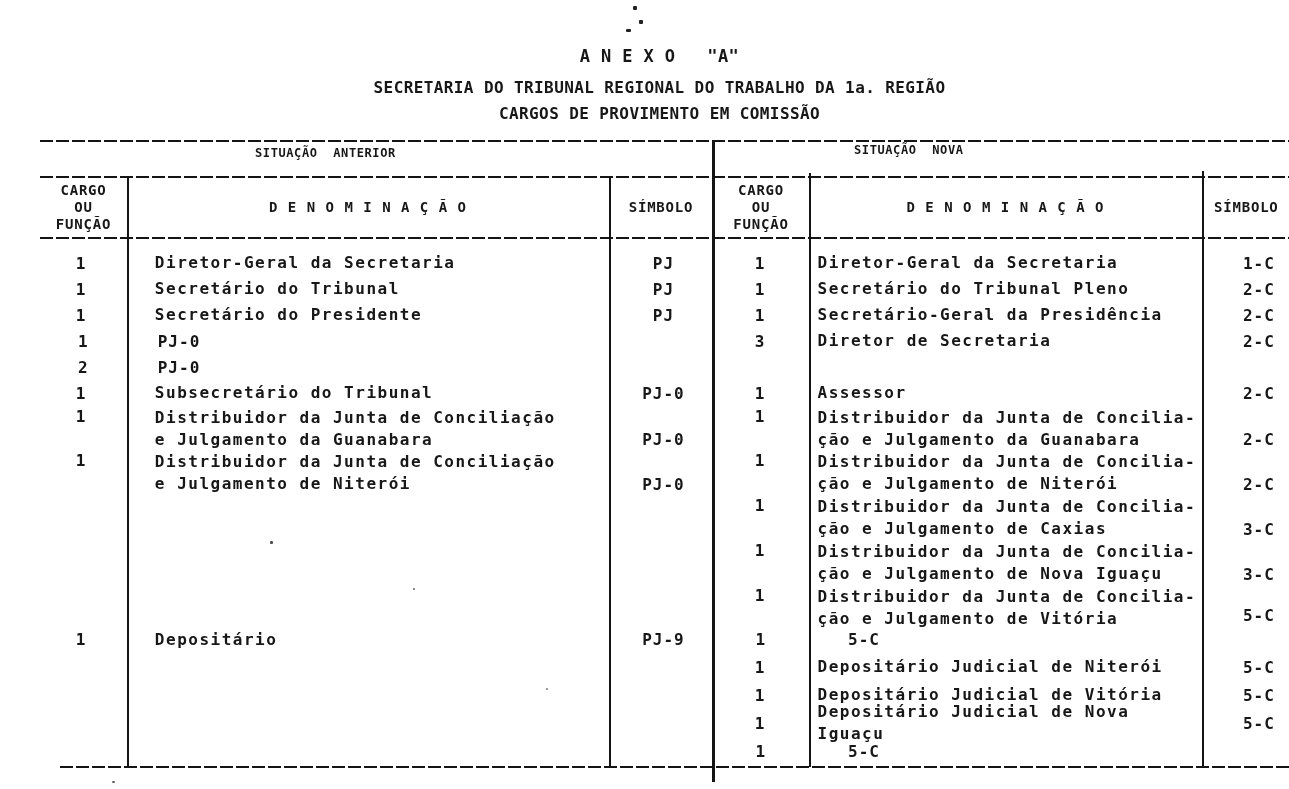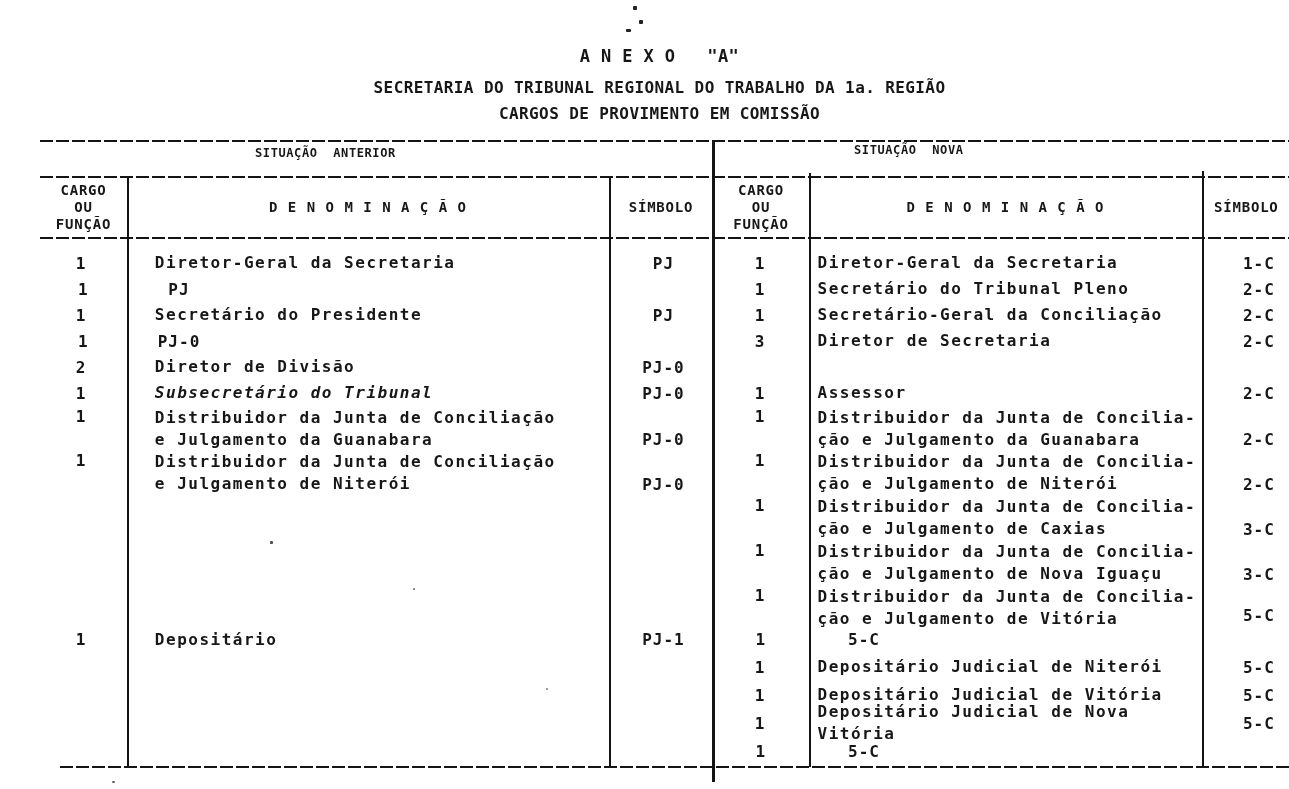--- a/index.html
+++ b/index.html
@@ -90,39 +90,39 @@
   <div class="colhead" style="left:1214px;width:100px;justify-content:flex-start;">SÍMBOLO</div>
 
   <div class="tbody" id="left-body">
       <div class="trow" style="height: 26px;">
         <div class="tcell c-qty" style="width: 87px;">1</div>
         <div class="tcell c-name" style="width: 482px;">Diretor-Geral da Secretaria</div>
         <div class="tcell c-symbol" style="width: 104px;">PJ</div>
       </div>
       <div class="trow" style="height: 26px;">
         <div class="tcell c-qty" style="width: 87px;">1</div>
+        <div class="tcell c-name" style="width: 482px;">Secretário do Tribunal</div>
         <div class="tcell c-symbol" style="width: 104px;">PJ</div>
       </div>
       <div class="trow" style="height: 26px;">
         <div class="tcell c-qty" style="width: 87px;">1</div>
         <div class="tcell c-name" style="width: 482px;">Secretário do Presidente</div>
         <div class="tcell c-symbol" style="width: 104px;">PJ</div>
       </div>
       <div class="trow" style="height: 26px;">
         <div class="tcell c-qty" style="width: 87px;">1</div>
         <div class="tcell c-symbol" style="width: 104px;">PJ-0</div>
       </div>
       <div class="trow" style="height: 26px;">
         <div class="tcell c-qty" style="width: 87px;">2</div>
-        <div class="tcell c-name" style="width: 482px;">Diretor de Divisão</div>
-        <div class="tcell c-symbol" style="width: 104px;">PJ-0</div>
-      </div>
-      <div class="trow" style="height: 26px;">
-        <div class="tcell c-qty" style="width: 87px;">1</div>
-        <div class="tcell c-name" style="width: 482px; font-style: italic;">Subsecretário do Tribunal</div>
+        <div class="tcell c-symbol" style="width: 104px;">PJ-0</div>
+      </div>
+      <div class="trow" style="height: 26px;">
+        <div class="tcell c-qty" style="width: 87px;">1</div>
+        <div class="tcell c-name" style="width: 482px;">Subsecretário do Tribunal</div>
         <div class="tcell c-symbol" style="width: 104px;">PJ-0</div>
       </div>
       <div class="trow tall" style="height: 44px;">
         <div class="tcell c-qty" style="width: 87px;">1</div>
         <div class="tcell c-name" style="width: 482px;">Distribuidor da Junta de Conciliação
 e Julgamento da Guanabara</div>
         <div class="tcell c-symbol" style="width: 104px;">PJ-0</div>
       </div>
       <div class="trow tall" style="height: 45px;">
         <div class="tcell c-qty" style="width: 87px;">1</div>
@@ -141,21 +141,21 @@
         <div class="tcell c-symbol" style="width: 104px;"></div>
       </div>
       <div class="trow" style="height: 41px;">
         <div class="tcell c-qty" style="width: 87px;"></div>
         <div class="tcell c-name" style="width: 482px;"></div>
         <div class="tcell c-symbol" style="width: 104px;"></div>
       </div>
       <div class="trow" style="height: 27px;">
         <div class="tcell c-qty" style="width: 87px;">1</div>
         <div class="tcell c-name" style="width: 482px;">Depositário</div>
-        <div class="tcell c-symbol" style="width: 104px;">PJ-1</div>
+        <div class="tcell c-symbol" style="width: 104px;">PJ-9</div>
       </div>
       <div class="trow" style="height: 28px;">
         <div class="tcell c-qty" style="width: 87px;"></div>
         <div class="tcell c-name" style="width: 482px;"></div>
         <div class="tcell c-symbol" style="width: 104px;"></div>
       </div>
       <div class="trow" style="height: 28px;">
         <div class="tcell c-qty" style="width: 87px;"></div>
         <div class="tcell c-name" style="width: 482px;"></div>
         <div class="tcell c-symbol" style="width: 104px;"></div>
@@ -177,21 +177,21 @@
         <div class="tcell c-name" style="width: 393px;">Diretor-Geral da Secretaria</div>
         <div class="tcell c-symbol" style="width: 110px;">1-C</div>
       </div>
       <div class="trow" style="height: 26px;">
         <div class="tcell c-qty" style="width: 96px;">1</div>
         <div class="tcell c-name" style="width: 393px;">Secretário do Tribunal Pleno</div>
         <div class="tcell c-symbol" style="width: 110px;">2-C</div>
       </div>
       <div class="trow" style="height: 26px;">
         <div class="tcell c-qty" style="width: 96px;">1</div>
-        <div class="tcell c-name" style="width: 393px;">Secretário-Geral da Conciliação</div>
+        <div class="tcell c-name" style="width: 393px;">Secretário-Geral da Presidência</div>
         <div class="tcell c-symbol" style="width: 110px;">2-C</div>
       </div>
       <div class="trow" style="height: 26px;">
         <div class="tcell c-qty" style="width: 96px;">3</div>
         <div class="tcell c-name" style="width: 393px;">Diretor de Secretaria</div>
         <div class="tcell c-symbol" style="width: 110px;">2-C</div>
       </div>
       <div class="trow" style="height: 26px;">
         <div class="tcell c-qty" style="width: 96px;"></div>
         <div class="tcell c-name" style="width: 393px;"></div>
@@ -241,21 +241,21 @@
         <div class="tcell c-name" style="width: 393px;">Depositário Judicial de Niterói</div>
         <div class="tcell c-symbol" style="width: 110px;">5-C</div>
       </div>
       <div class="trow" style="height: 28px;">
         <div class="tcell c-qty" style="width: 96px;">1</div>
         <div class="tcell c-name" style="width: 393px;">Depositário Judicial de Vitória</div>
         <div class="tcell c-symbol" style="width: 110px;">5-C</div>
       </div>
       <div class="trow" style="height: 28px;">
         <div class="tcell c-qty" style="width: 96px;">1</div>
-        <div class="tcell c-name" style="width: 393px;">Depositário Judicial de Nova Vitória</div>
+        <div class="tcell c-name" style="width: 393px;">Depositário Judicial de Nova Iguaçu</div>
         <div class="tcell c-symbol" style="width: 110px;">5-C</div>
       </div>
       <div class="trow" style="height: 28px;">
         <div class="tcell c-qty" style="width: 96px;">1</div>
         <div class="tcell c-symbol" style="width: 110px;">5-C</div>
       </div>
     </div>
 
   <div class="speck" style="left:633px;top:6px;width:4px;height:4px;"></div>
   <div class="speck" style="left:639px;top:20px;width:4px;height:4px;"></div>

